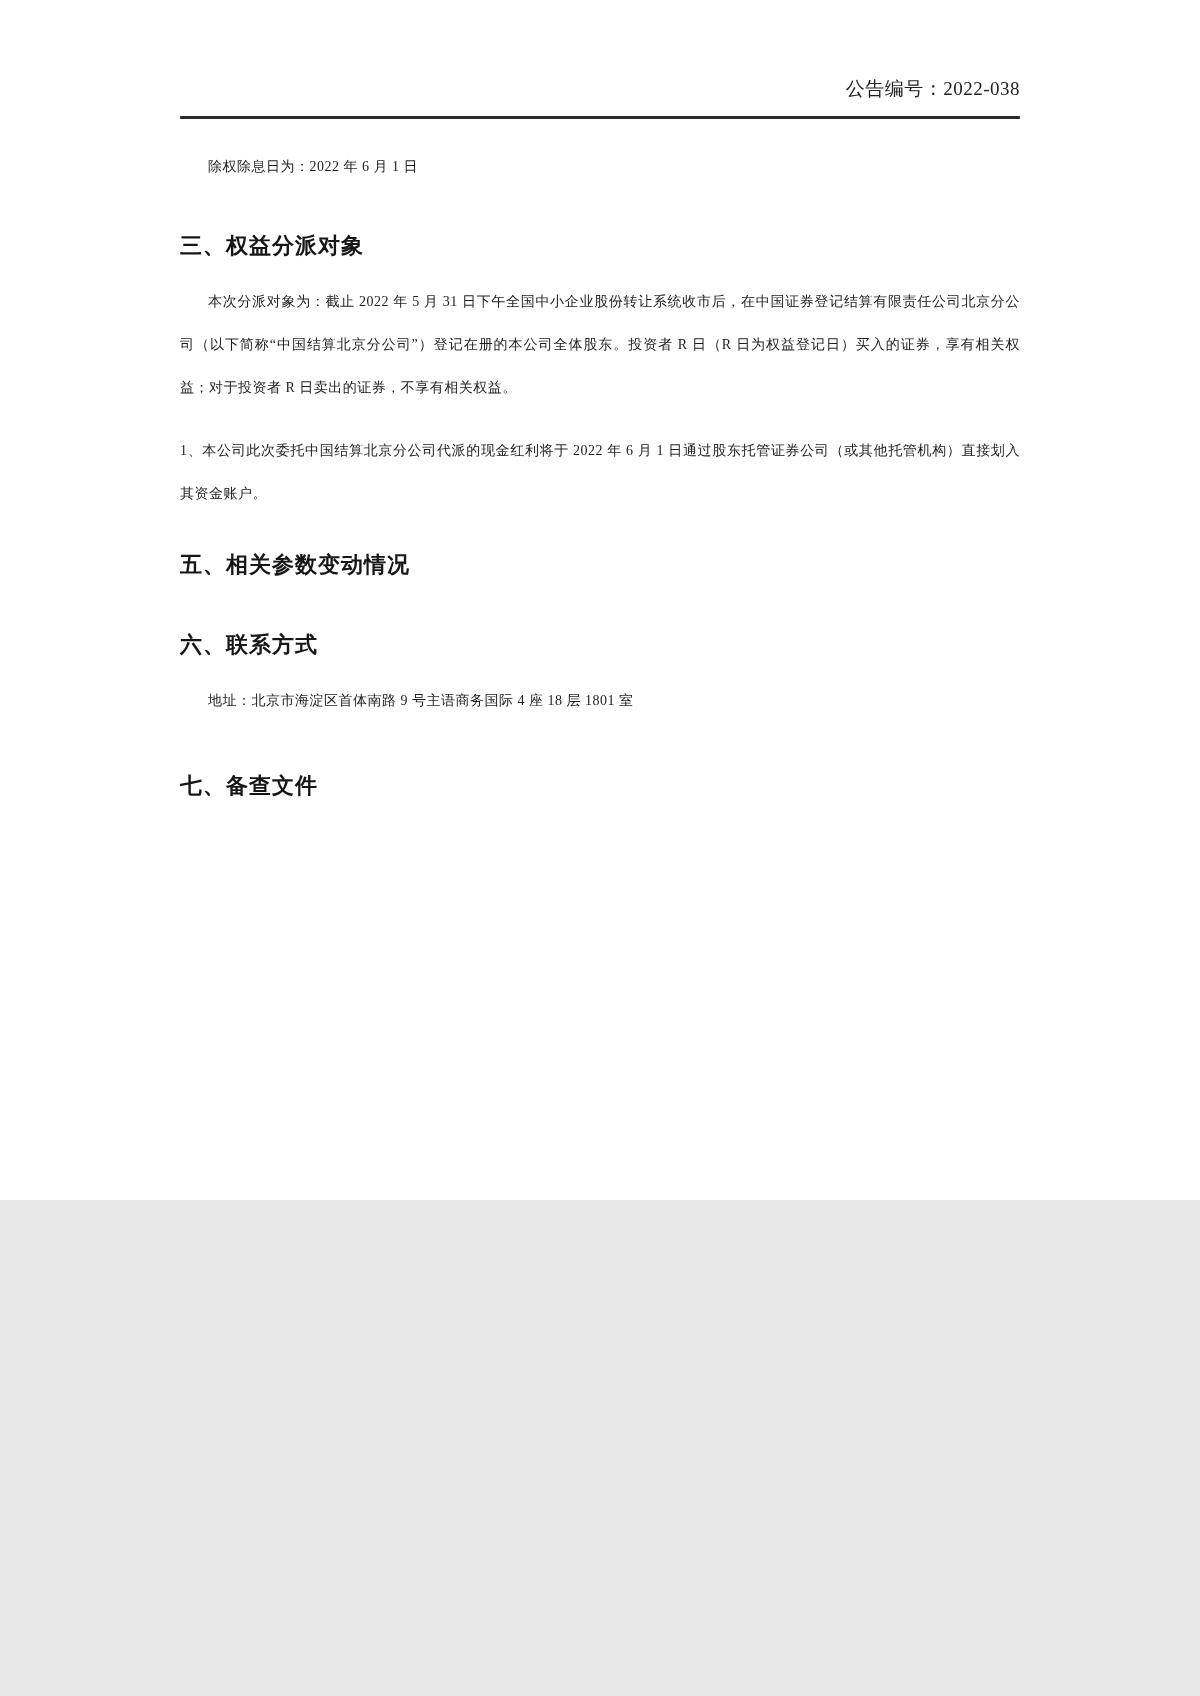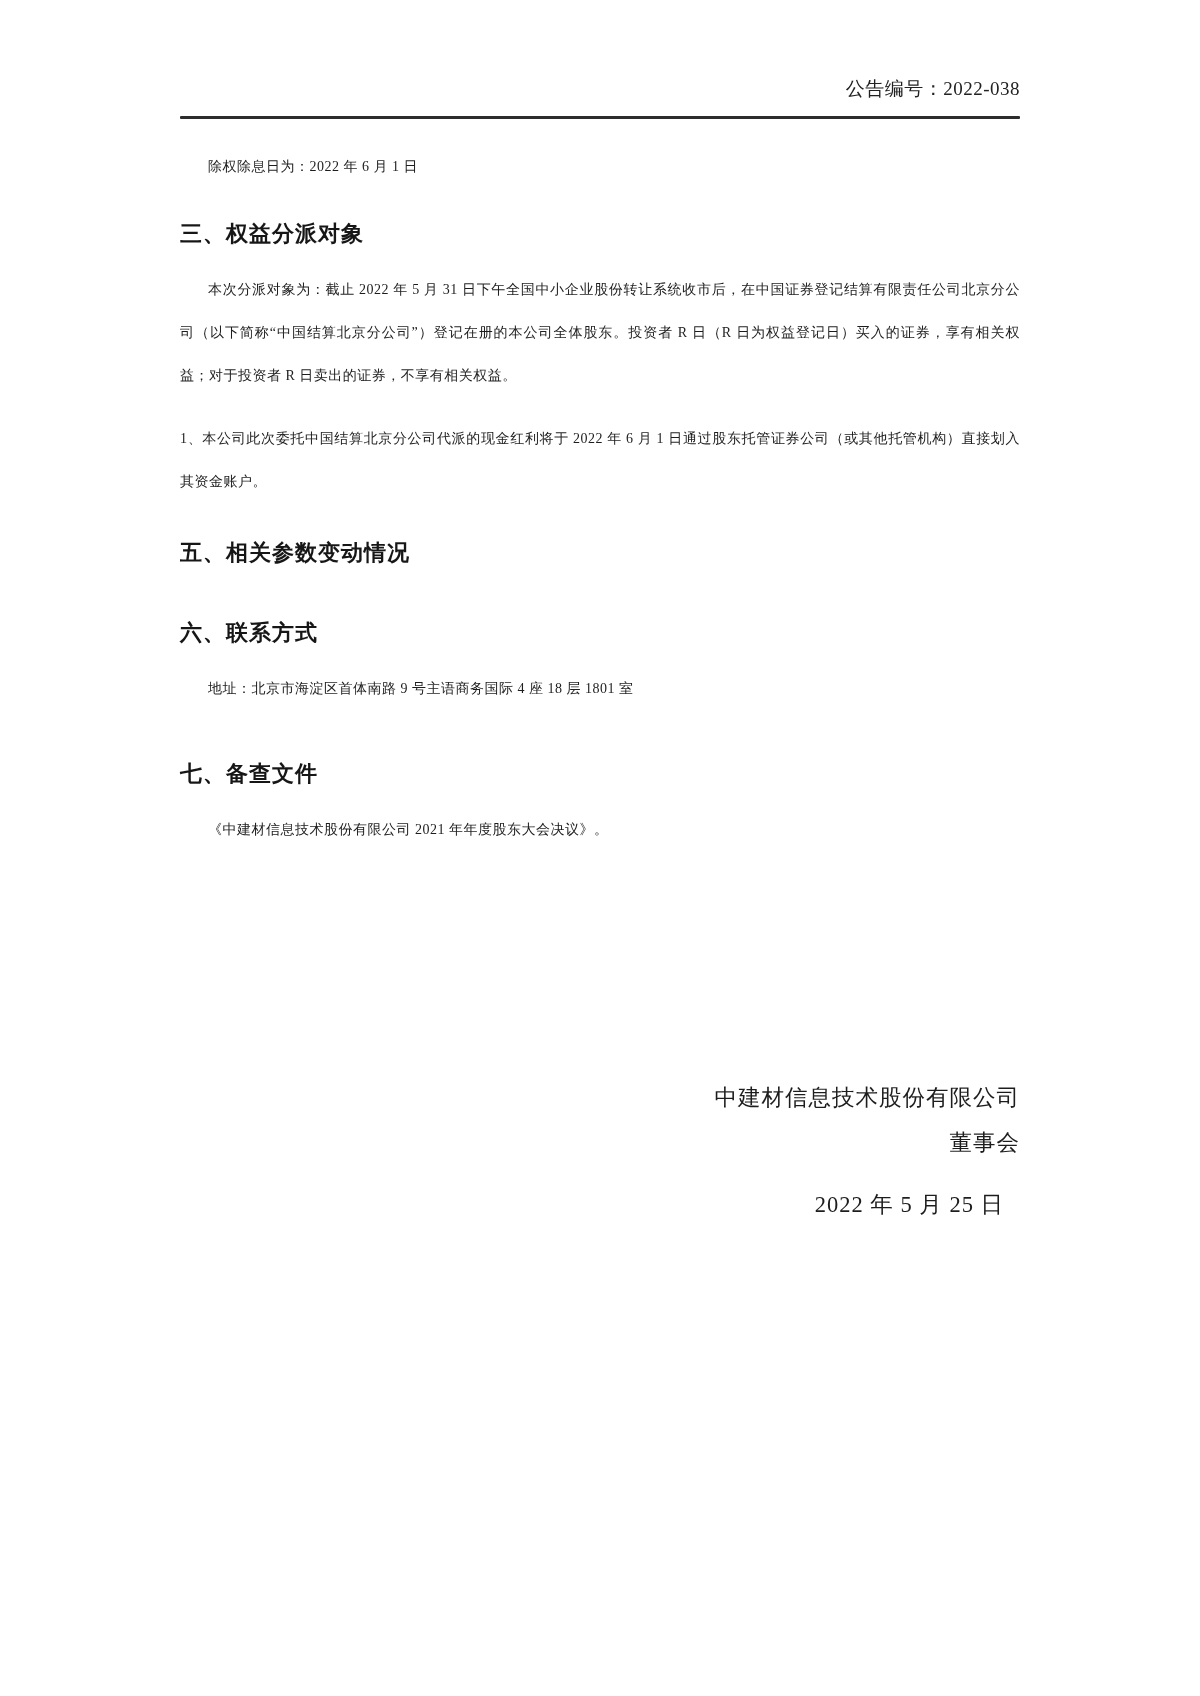--- a/index.html
+++ b/index.html
@@ -2,21 +2,21 @@
 <html><head>
 <meta charset="utf-8">
 <style>
   * { margin: 0; padding: 0; box-sizing: border-box; }
   html, body { background: #e8e8e8; }
   body { font-family: "Liberation Serif", "DejaVu Serif", serif; }
 
   .page {
     position: relative;
     width: 1200px;
-    height: 1696px;
+    height: 1200px;
     margin: 0 auto;
     background: #ffffff;
     color: #1c1c1c;
     padding: 76px 180px 0 180px;
     overflow: hidden;
   }
 
   
   .notice-no {
     text-align: right;
@@ -45,21 +45,21 @@
   .first-line { margin-top: 26px; }
 
   h2.sec {
     font-family: "Liberation Sans", "DejaVu Sans", sans-serif;
     font-weight: 700;
     font-size: 22px;
     line-height: 28px;
     color: #161616;
     letter-spacing: 1px;
   }
-  .sec-3 { margin-top: 32px; }
+  .sec-3 { margin-top: 44px; }
   .p-3   { margin-top: 20px; }
   .sec-4 { margin-top: 76px; }
   .p-4   { margin-top: 20px; }
   .sec-5 { margin-top: 36px; }
   .sec-6 { margin-top: 52px; }
   .addr  { margin-top: 20px; }
   .contact-row {
     display: flex;
     align-items: baseline;
     gap: 47px;
@@ -99,21 +99,15 @@
 
   <h2 class="sec sec-5">五、相关参数变动情况</h2>
 
   <h2 class="sec sec-6">六、联系方式</h2>
 
   <div class="bodyline pad-indent addr">地址：北京市海淀区首体南路 9 号主语商务国际 4 座 18 层 1801 室</div>
 
 
   <h2 class="sec sec-7">七、备查文件</h2>
 
-  <div class="bodyline pad-indent doc-line">《中建材信息技术股份有限公司 2021 年年度股东大会决议》。</div>
 
-  <div class="signature">
-    <div class="sig-line">中建材信息技术股份有限公司</div>
-    <div class="sig-line">董事会</div>
-    <div class="sig-line sig-date">2022 年 5 月 25 日</div>
-  </div>
 
 </div>
 
 </body></html>

